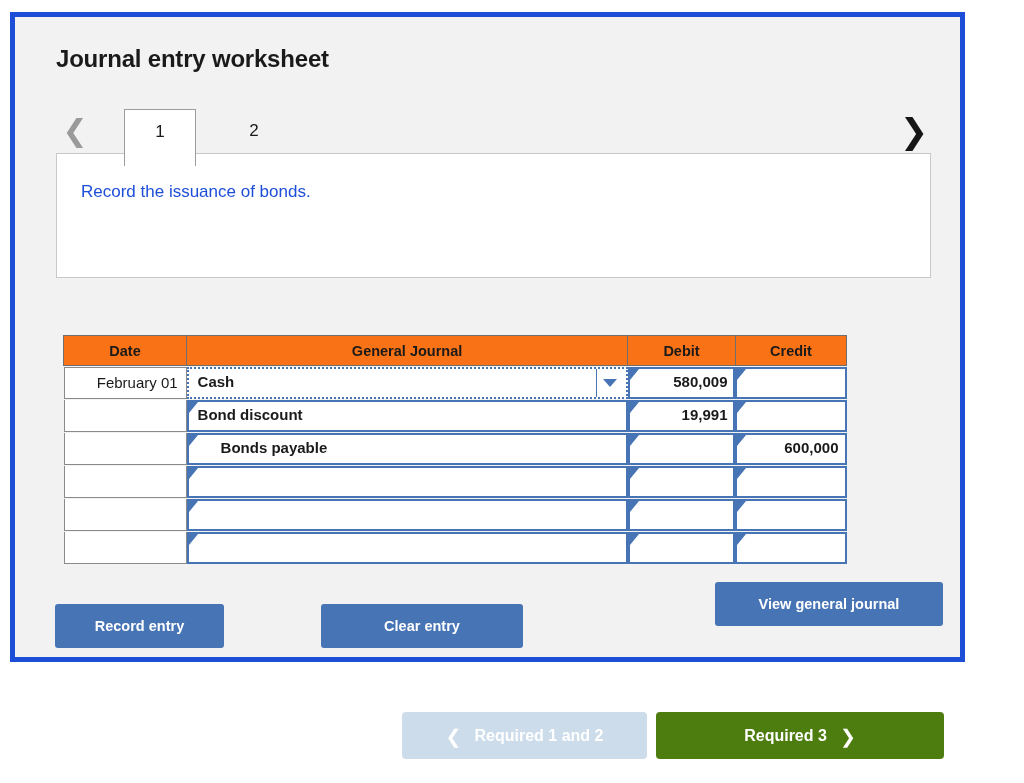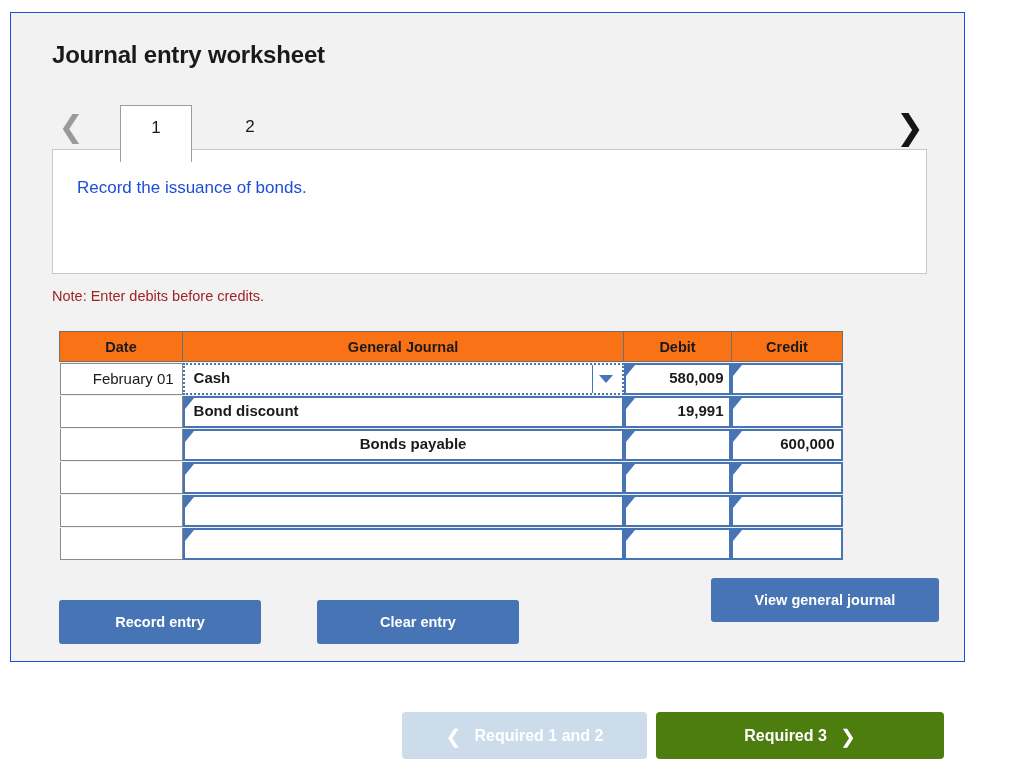--- a/index.html
+++ b/index.html
@@ -15,21 +15,21 @@
   }
 
   
   .panel {
     position: absolute;
     left: 10px;
     top: 12px;
     width: 955px;
     height: 650px;
     background: #f2f2f2;
-    border: 1px solid #1d4ed8;
+    border: 5px solid #1d4ed8;
     box-sizing: border-box;
   }
 
   .panel-title {
     position: absolute;
     left: 41px;
     top: 28px;
     font-size: 24px;
     font-weight: bold;
     color: #1a1a1a;
@@ -172,21 +172,21 @@
   .cell-in::before {
     content: "";
     position: absolute;
     left: 0;
     top: 0;
     width: 0; height: 0;
     border-top: 11px solid #4774b5;
     border-right: 9px solid transparent;
   }
   .cell-in.gj      { padding-left: 9px; text-align: left; }
-  .cell-in.gj.indent { padding-left: 20px; text-align: center; }
+  .cell-in.gj.indent { padding-left: 32px; }
   .cell-in.amt     { padding-right: 6px; text-align: right; }
 
   
   .cell-in.selected {
     border: 2px dotted #4774b5;
     border-style: dotted;
   }
   .cell-in.selected::before { display: none; }
   .dd-arrow {
     position: absolute;
@@ -213,21 +213,21 @@
     height: 44px;
     background: #4774b5;
     color: #ffffff;
     font-size: 14.5px;
     font-weight: bold;
     border: none;
     border-radius: 3px;
     cursor: pointer;
     font-family: "Liberation Sans", sans-serif;
   }
-  .btn-record  { left: 48px;  top: 587px; width: 202px; }
+  .btn-record  { left: 40px;  top: 587px; width: 169px; }
   .btn-clear   { left: 306px; top: 587px; width: 202px; }
   .btn-viewgj  { left: 700px; top: 565px; width: 228px; }
 
   
   .navbtn {
     position: absolute;
     height: 47px;
     border: none;
     border-radius: 4px;
     font-size: 16px;
@@ -267,21 +267,20 @@
     <div class="chev chev-left">❮</div>
     <div class="tab active tab-1">1</div>
     <div class="tab inactive tab-2">2</div>
     <div class="chev chev-right">❯</div>
   </div>
 
   <div class="descbox">
     <div class="desc-text">Record the issuance of bonds.</div>
   </div>
 
-  <div class="note">Note: Enter debits before credits.</div>
 
   <table class="jtable">
     <colgroup>
       <col class="col-date">
         <col class="col-gj">
         <col class="col-debit">
         <col class="col-credit">
     </colgroup>
     <thead>
       <tr>

